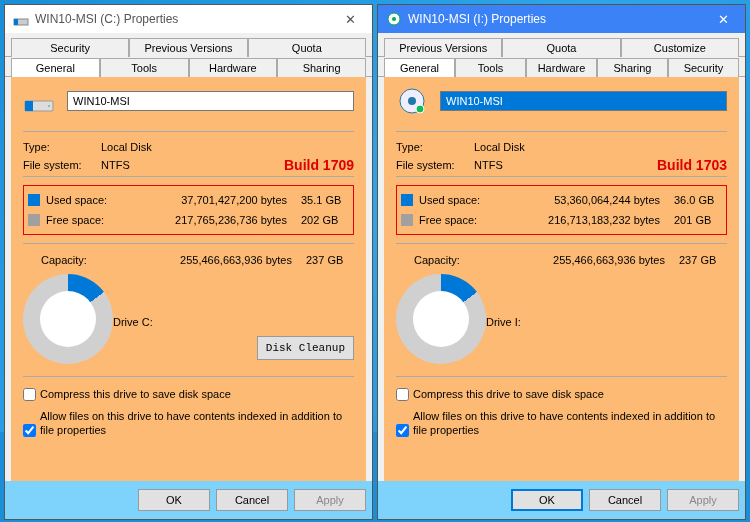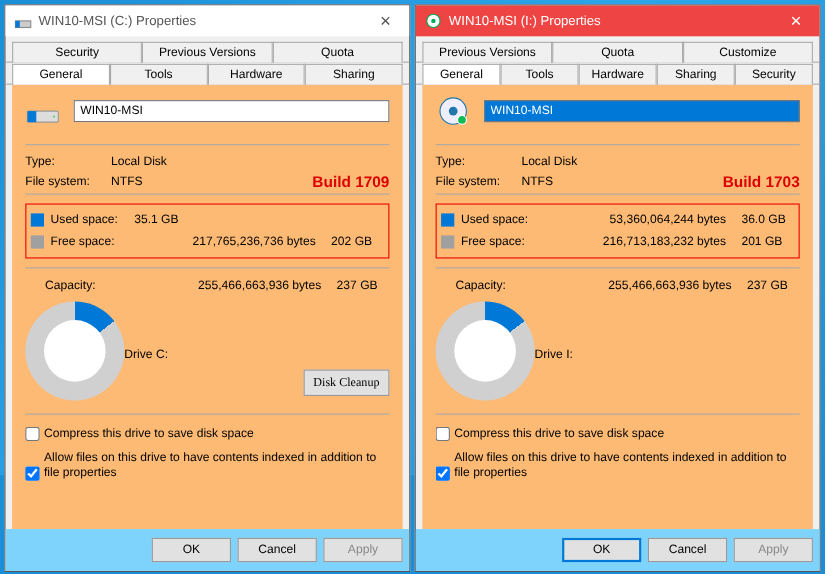--- a/index.html
+++ b/index.html
@@ -1,20 +1,20 @@
 <!DOCTYPE html>
 <html><head>
 <meta charset="utf-8">
 <style>
 html,body{margin:0;padding:0;width:750px;height:522px;font-family:"Segoe UI",Tahoma,sans-serif;font-size:11px;background:#1a8fd8;overflow:hidden}
 .desktop{width:750px;height:432px;background:linear-gradient(135deg,#1a8fd8 0%,#2da5e8 50%,#1a8fd8 100%);position:relative;padding:4px;box-sizing:border-box;display:flex;gap:4px}
 .window{background:#f0f0f0;width:369px;height:514px;display:flex;flex-direction:column;border:1px solid #555}
 .titlebar{height:28px;display:flex;align-items:center;padding:0 8px;font-size:12px}
 .titlebar.inactive{background:#fff;color:#555}
-.titlebar.active{background:#ef4444;color:#fff}
+.titlebar.active{background:#3b82f6;color:#fff}
 .titlebar .ticon{width:16px;height:16px;margin-right:6px}
 .titlebar .title{flex:1}
 .titlebar .close{font-size:13px;padding:0 8px}
 .tabrow{display:flex;border-bottom:1px solid #aaa;padding:4px 6px 0 6px;flex-wrap:wrap}
 .tab{padding:3px 0;border:1px solid #aaa;border-bottom:none;background:#f0f0f0;position:relative;bottom:-1px;font-size:11px;flex:1;text-align:center;cursor:default}
 .tab.active{background:#fff}
 .body{flex:1;background:#fdba74;margin:0 6px;padding:10px 12px;display:flex;flex-direction:column}
 .hdr{display:flex;align-items:center;gap:12px;margin-bottom:10px}
 .driveicon{width:32px;height:28px}
 .nameinput{flex:1;border:1px solid #777;padding:3px 5px;font-size:11px;font-family:inherit}
@@ -29,21 +29,21 @@
 .swatch{width:12px;height:12px;margin-right:6px}
 .sw-used{background:#0078d7}
 .sw-free{background:#a0a0a0}
 .slbl{width:76px}
 .sbytes{flex:1;text-align:right;padding-right:14px}
 .sgb{width:48px;}
 .chartarea{display:flex;align-items:center;margin-top:4px;position:relative}
 .chart{flex:1;display:flex;flex-direction:row;align-items:center}
 .pie{width:90px;height:90px;border-radius:50%;background:conic-gradient(#0078d7 0deg 53deg,#d0d0d0 53deg 360deg);display:flex;align-items:center;justify-content:center;margin-bottom:6px}
 .pie::after{content:"";width:56px;height:56px;background:#fff;border-radius:50%}
-.cleanup{border:1px solid #999;background:#e1e1e1;padding:5px 8px;font-size:11px;position:absolute;right:0;bottom:10px;font-family:Liberation Serif, serif}
+.cleanup{border:1px solid #999;background:#e1e1e1;padding:5px 8px;font-size:11px;position:absolute;right:0;bottom:10px;font-family:Liberation Mono, monospace}
 .chk{display:flex;align-items:flex-end;margin:4px 0;gap:4px}
 .chk input{margin:1px 0 0 0}
 .chk label{line-height:14px}
 .btnbar{display:flex;justify-content:flex-end;gap:6px;padding:8px 6px;background:#7dd3fc;margin-top:auto}
 .btn{width:72px;height:22px;border:1px solid #999;background:#e1e1e1;font-size:11px;font-family:inherit}
 .btn.default{border:2px solid #0078d7}
 .btn:disabled{color:#888}
 </style>
 </head>
 <body>
@@ -87,20 +87,21 @@
     <div class="row">
           <span class="lbl">File system:</span>
           <span class="val">NTFS</span>
           <span class="build">Build 1709</span>
         </div>
     <div class="sep" style="margin-top:2px"></div>
     <div class="box">
       <div class="srow">
             <span class="swatch sw-used"></span>
             <span class="slbl">Used space:</span>
+            <span class="sbytes">37,701,427,200 bytes</span>
             <span class="sgb">35.1 GB</span>
           </div>
       <div class="srow">
             <span class="swatch sw-free"></span>
             <span class="slbl">Free space:</span>
             <span class="sbytes">217,765,236,736 bytes</span>
             <span class="sgb">202 GB</span>
           </div>
     </div>
     <div class="sep"></div>

